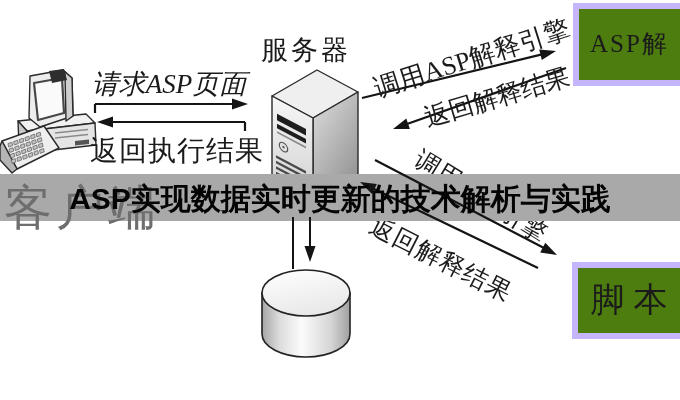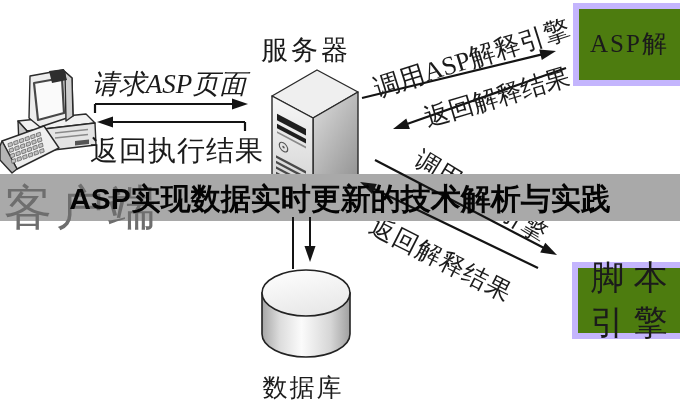--- a/index.html
+++ b/index.html
@@ -143,33 +143,31 @@
     </g>
     <g stroke="#141414" stroke-width="2.2" fill="#141414">
       <line x1="566" y1="68" x2="407" y2="124"></line>
       <polygon points="393,129 406.3,118.5 409.9,128.9" stroke="none"></polygon>
     </g>
   </svg>
 
   <div class="lbl f27" style="left:306px;top:50px;letter-spacing:3px;">服务器</div>
   <div class="lbl f27" style="left:169px;top:84px;font-style:italic;">请求ASP页面</div>
   <div class="lbl f28" style="left:177px;top:151px;letter-spacing:1px;">返回执行结果</div>
-  <div class="lbl f25" style="left:303px;top:387px;letter-spacing:2px;">数据库</div>
 
   <div class="lbl rot f26" style="left:472px;top:59px;transform:translate(-50%,-50%) rotate(-17.5deg);">调用ASP解释引擎</div>
   <div class="lbl rot f25" style="left:497px;top:97px;transform:translate(-50%,-50%) rotate(-16.5deg);">返回解释结果</div>
   <div class="lbl rot f25" style="left:481px;top:196px;transform:translate(-50%,-50%) rotate(31.5deg);">调用脚本引擎</div>
   <div class="lbl rot f25" style="left:441px;top:259px;letter-spacing:1px;transform:translate(-50%,-50%) rotate(27deg);">返回解释结果</div>
 
   <div id="asp-box" class="engine-box">
     <span>ASP解</span>
   </div>
   <div id="script-box" class="engine-box">
     <span>脚本</span>
-    <span>引擎</span>
   </div>
 
   <div id="banner"></div>
 
   <svg id="overlay-layer" class="layer" width="680" height="400" viewBox="0 0 680 400">
     <g stroke="#141414" stroke-width="2.2" fill="#141414">
       <line x1="375" y1="160" x2="544" y2="248"></line>
       <polygon points="557,255 540.2,252.5 545.3,242.7" stroke="none"></polygon>
     </g>
     <g stroke="#141414" stroke-width="2.2" fill="#141414">

